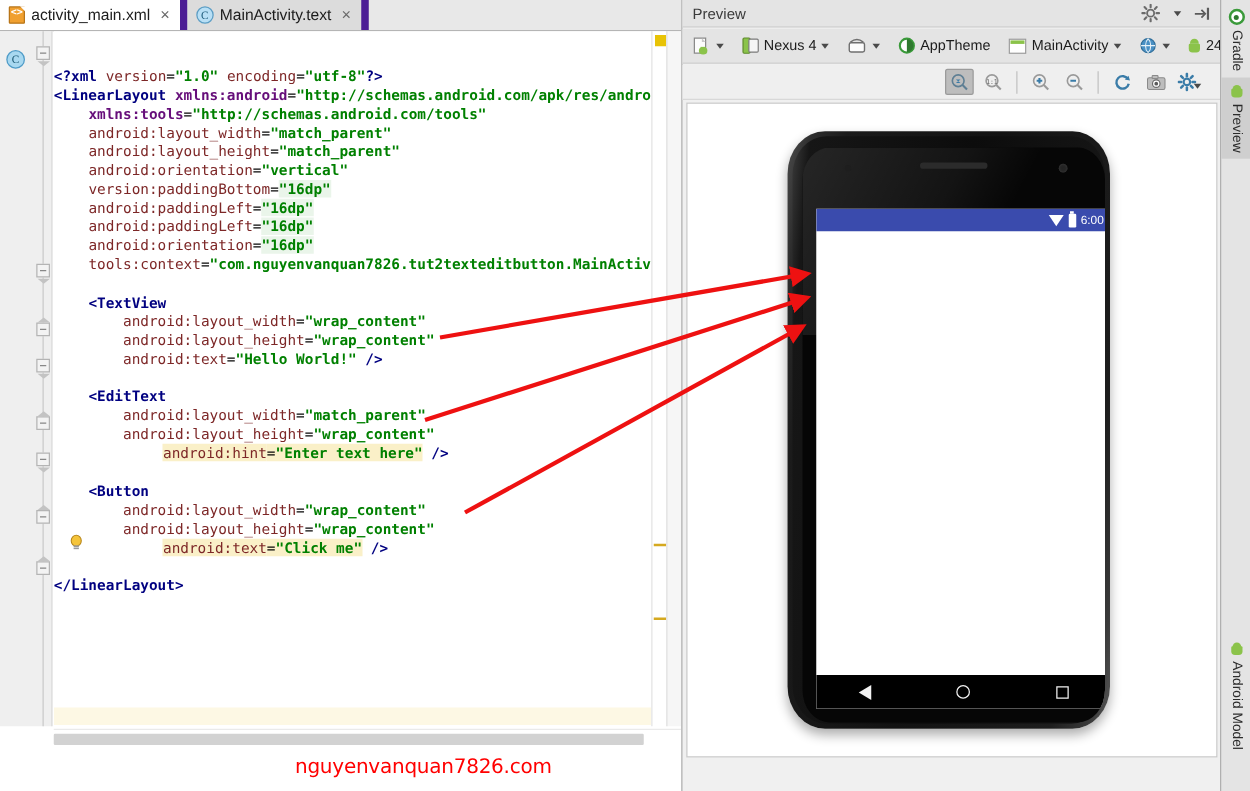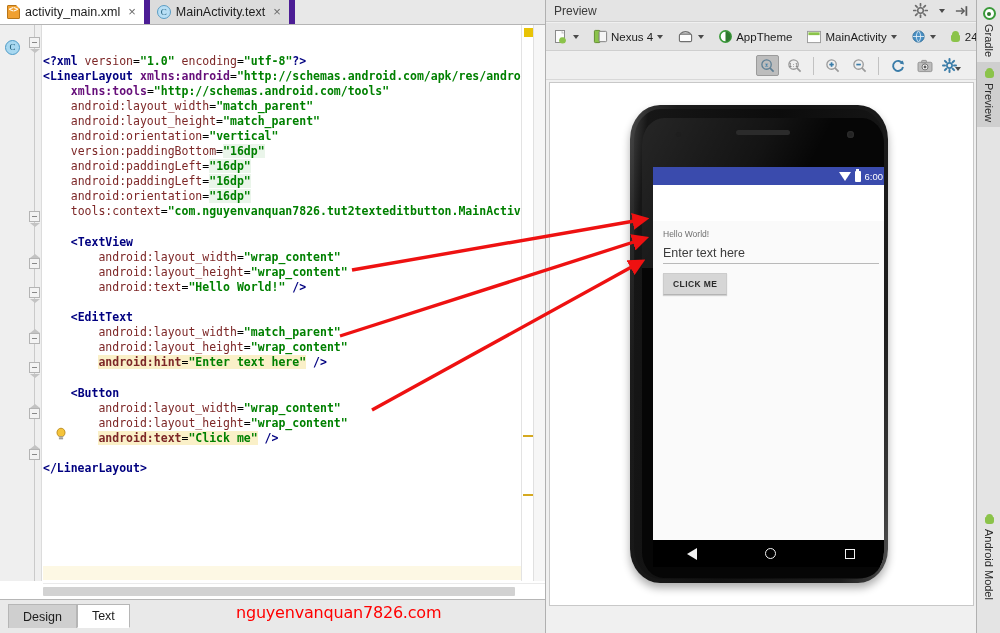--- a/index.html
+++ b/index.html
@@ -105,21 +105,21 @@
     background: #ffffff; overflow: hidden;
   }
   #code {
     position: absolute; left: 0; top: 17px;
     font-family: "DejaVu Sans Mono", monospace;
     font-size: 11.5px; line-height: 15.1px;
     white-space: pre; color: #000000;
   }
   .kw   { color: #000080; font-weight: bold; }   
   .att  { color: #7d2727; }                      
-  .attb { color: #7d2727; font-weight: bold; }
+  .attb { color: #7d2727; font-weight: normal; margin-left: 32px; }
   .val  { color: #008000; font-weight: bold; }   
   .pi   { color: #000080; font-weight: bold; }
   .hl   { background: #faf0c8; }
   .ns   { color: #660e7a; font-weight: bold; }
   .lightbg { background: #eaf5ea; }
 
   
   #marker-bar {
     position: absolute; left: 521px; top: 25px; width: 12px; height: 556px;
     background: #ffffff; border-left: 1px solid #e3e3e3;
@@ -449,28 +449,20 @@
       <div class="mk-yellow-box" style="top:3px"></div>
       <div class="mk-dash" style="top:410px"></div>
       <div class="mk-dash" style="top:469px"></div>
     </div>
     <div id="vscroll-track"></div>
 
     <div id="hscroll">
       <div id="hscroll-thumb"></div>
     </div>
 
-    <div id="bottom-tabs">
-      <div class="btab unsel">
-        <span>Design</span>
-      </div>
-      <div class="btab sel">
-        <span>Text</span>
-      </div>
-    </div>
     <div id="watermark">nguyenvanquan7826.com</div>
   </div>
 
   <div id="preview-pane">
 
     <div id="preview-header">
       <span id="preview-title">Preview</span>
       <div id="preview-header-actions">
         <svg width="15" height="15" viewBox="0 0 16 16">
           <circle cx="8" cy="8" r="3" fill="none" stroke="#6b6b6b" stroke-width="1.6"></circle>
@@ -627,25 +619,20 @@
               <div id="earpiece"></div>
               <div id="frontcam"></div>
               <div id="sensor"></div>
 
               <div id="screen">
                 <div id="statusbar">
                   <span class="wifi-tri"></span>
                   <span class="batt"></span>
                   <span id="sb-time">6:00</span>
                 </div>
-                <div id="screen-content">
-                  <div id="tv-hello">Hello World!</div>
-                  <div id="et-hint">Enter text here</div>
-                  <div id="btn-clickme">CLICK ME</div>
-                </div>
                 <div id="navbar">
                   <span class="nav-back"></span>
                   <span class="nav-home"></span>
                   <span class="nav-recent"></span>
                 </div>
               </div>
             </div>
           </div>
         </div>
       </div>

